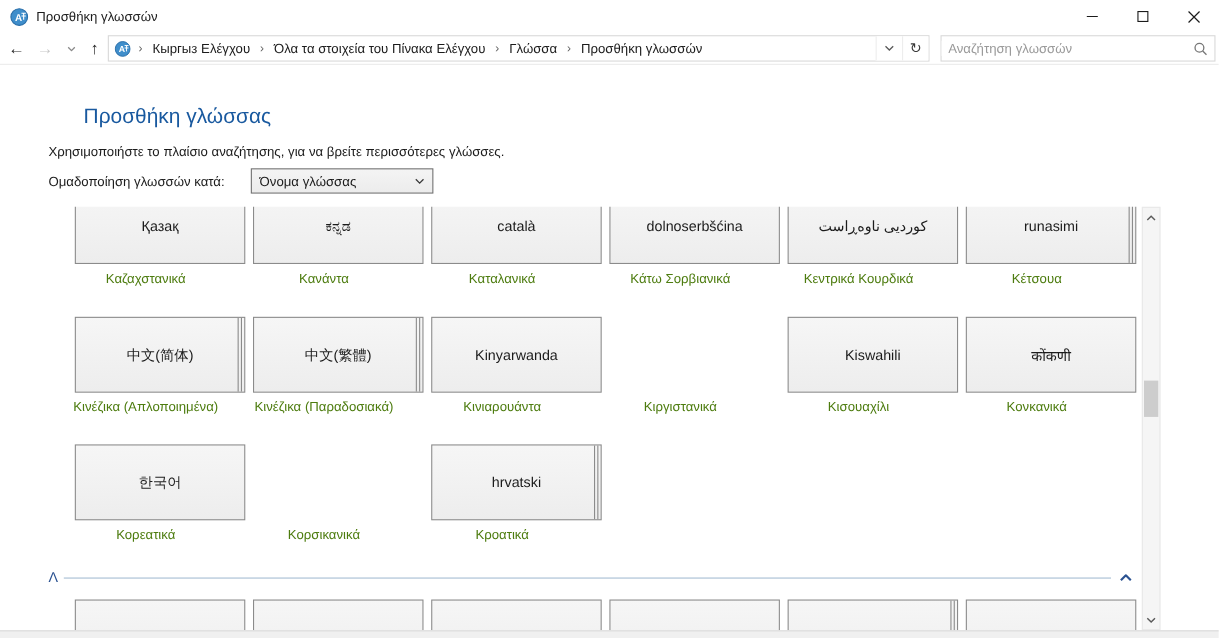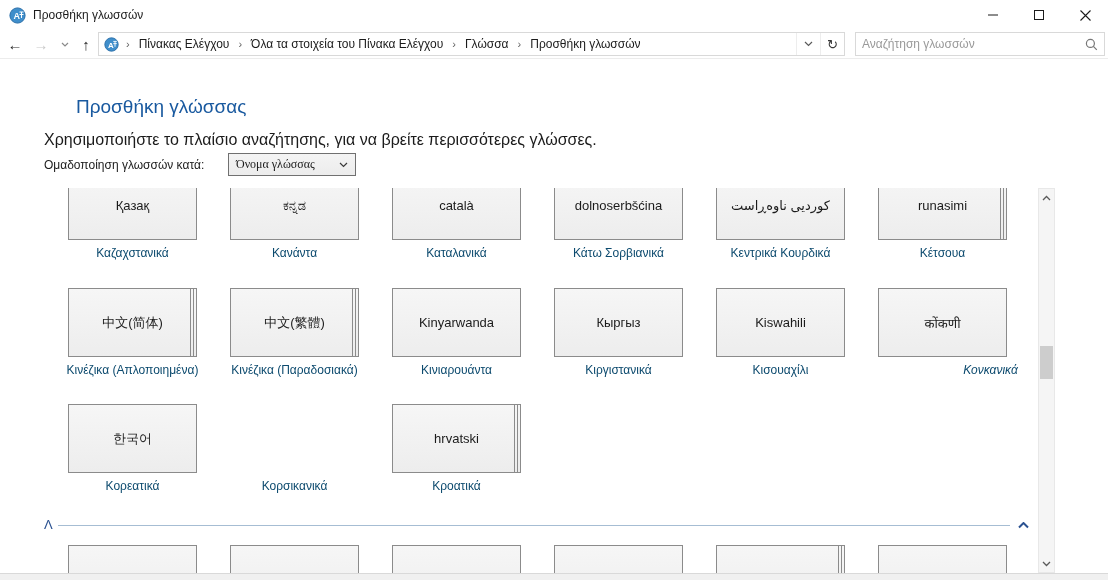--- a/index.html
+++ b/index.html
@@ -36,36 +36,36 @@
     display:flex; align-items:center; justify-content:center; background:#fff; }
   .refresh-glyph { font-size:13px; color:#3a3a3a; }
   .searchbox { position:absolute; left:855px; top:2px; width:250px; height:24px;
     border:1px solid #d9d9d9; background:#fff; display:flex; align-items:center; }
   .searchbox input { flex:1; border:0; outline:none; font-size:12px; padding:0 6px;
     font-family:"Liberation Sans","DejaVu Sans",sans-serif; color:#1d4ed8; }
   .searchbox input::placeholder { color:#9a9a9a; opacity:1; }
   .search-icon-wrap { width:26px; display:flex; align-items:center; justify-content:center; }
   
   .page-heading { position:absolute; left:44px; top:96px; font-size:19px; color:#19599f;margin-left:32px; }
-  .page-subtitle { position:absolute; left:44px; top:131px; font-size:16px; }
+  .page-subtitle { position:absolute; left:44px; top:131px; font-size:12px; }
   .group-label { position:absolute; left:44px; top:158px; font-size:12px; }
-  .group-dropdown { position:absolute; left:228px; top:153px; width:128px; height:23px;
+  .group-dropdown { position:absolute; left:228px; top:153px; width:166px; height:23px;
     border:1px solid #707070; background:linear-gradient(#f4f4f4,#ececec);
-    display:flex; align-items:center; font-size:12px; padding:0 7px;font-family:Liberation Serif, serif; }
+    display:flex; align-items:center; font-size:12px; padding:0 7px; }
   .group-dropdown .dd-chevron { margin-left:auto; }
   
   .grid-viewport { position:absolute; left:0; top:188px; width:1038px; height:385px; overflow:hidden; }
-  .tile { position:absolute; width:129px; height:69px;
+  .tile { position:absolute; width:155px; height:69px;
     background:linear-gradient(#f6f6f6,#ededed); border:1px solid #8b8b8b;
     display:flex; align-items:center; justify-content:center;
     font-size:13px; color:#1b1b1b; text-align:center; }
   .tile.stacked::before, .tile.stacked::after { content:""; position:absolute; top:0; bottom:0; width:1px; background:#8b8b8b; }
   .tile.stacked::before { right:2px; }
   .tile.stacked::after  { right:5px; }
-  .tile-label { position:absolute; width:161px; text-align:center; font-size:12px; color:#0c4a6e; }
+  .tile-label { position:absolute; width:161px; text-align:center; font-size:12px; color:#4d7c0f; }
   .group-divider-line { position:absolute; left:58px; top:337px; width:952px; height:1px; background:#a6bdd3; }
   .group-divider-symbol { position:absolute; left:44px; top:329px; font-size:13px; color:#2b5291; }
   .group-collapse-btn { position:absolute; left:1012px; top:329px; width:22px; height:16px;
     background:transparent; border:0; display:flex; align-items:center; justify-content:center; }
   
   .scrollbar { position:absolute; left:1038px; top:188px; width:17px; height:385px;
     background:#f5f5f5; border:1px solid #e8e8e8; }
   .scroll-btn { position:absolute; left:0; width:15px; height:17px; background:transparent; border:0;
     display:flex; align-items:center; justify-content:center; }
   .scroll-up { top:0; }
@@ -124,21 +124,21 @@
 
   <div class="addressbar">
     <svg class="addr-icon" viewBox="0 0 17 17">
       <circle cx="8.5" cy="8.5" r="7.6" fill="#3f8ecb"></circle>
       <circle cx="8.5" cy="8.5" r="7.6" fill="none" stroke="#2a6ea8" stroke-width="1"></circle>
       <text x="4.6" y="12" font-size="9" fill="#fff" font-family="Liberation Sans, sans-serif" font-weight="bold">A</text>
       <path d="M10.5 5h4 M10.5 7.5h4 M12.5 5v6" stroke="#fff" stroke-width="1" fill="none"></path>
     </svg>
     <div class="breadcrumb">
         <span class="crumb-sep">›</span>
-        <span class="crumb">Πίνακας Ελέγχου</span>
+        <span class="crumb">Кыргыз Ελέγχου</span>
         <span class="crumb-sep">›</span>
         <span class="crumb">Όλα τα στοιχεία του Πίνακα Ελέγχου</span>
         <span class="crumb-sep">›</span>
         <span class="crumb">Γλώσσα</span>
         <span class="crumb-sep">›</span>
         <span class="crumb">Προσθήκη γλωσσών</span>
       </div>
     <div class="addr-seg">
       <svg width="9" height="6" viewBox="0 0 9 6">
           <path d="M1 1l3.5 3.5L8 1" fill="none" stroke="#5a5a5a" stroke-width="1.2"></path>
@@ -207,32 +207,29 @@
     </div>
     <div class="tile-label" style="left: 52px; top: 175px;">Κινέζικα (Απλοποιημένα)</div>
     <div class="tile stacked" style="left: 230px; top: 100px;">
       <span>中文(繁體)</span>
     </div>
     <div class="tile-label" style="left: 214px; top: 175px;">Κινέζικα (Παραδοσιακά)</div>
     <div class="tile" style="left: 392px; top: 100px;">
       <span>Kinyarwanda</span>
     </div>
     <div class="tile-label" style="left: 376px; top: 175px;">Κινιαρουάντα</div>
-    <div class="tile" style="left: 554px; top: 100px;">
-      <span>Кыргыз</span>
-    </div>
     <div class="tile-label" style="left: 538px; top: 175px;">Κιργιστανικά</div>
     <div class="tile" style="left: 716px; top: 100px;">
       <span>Kiswahili</span>
     </div>
     <div class="tile-label" style="left: 700px; top: 175px;">Κισουαχίλι</div>
     <div class="tile" style="left: 878px; top: 100px;">
       <span>कोंकणी</span>
     </div>
-    <div class="tile-label" style="left: 910px; top: 175px; font-style: italic;">Κονκανικά</div>
+    <div class="tile-label" style="left: 862px; top: 175px;">Κονκανικά</div>
     <div class="tile" style="left: 68px; top: 216px;">
       <span>한국어</span>
     </div>
     <div class="tile-label" style="left: 52px; top: 291px;">Κορεατικά</div>
     <div class="tile-label" style="left: 214px; top: 291px;">Κορσικανικά</div>
     <div class="tile stacked" style="left: 392px; top: 216px;">
       <span>hrvatski</span>
     </div>
     <div class="tile-label" style="left: 376px; top: 291px;">Κροατικά</div>
     <div class="tile" style="left: 68px; top: 357px;"></div>

